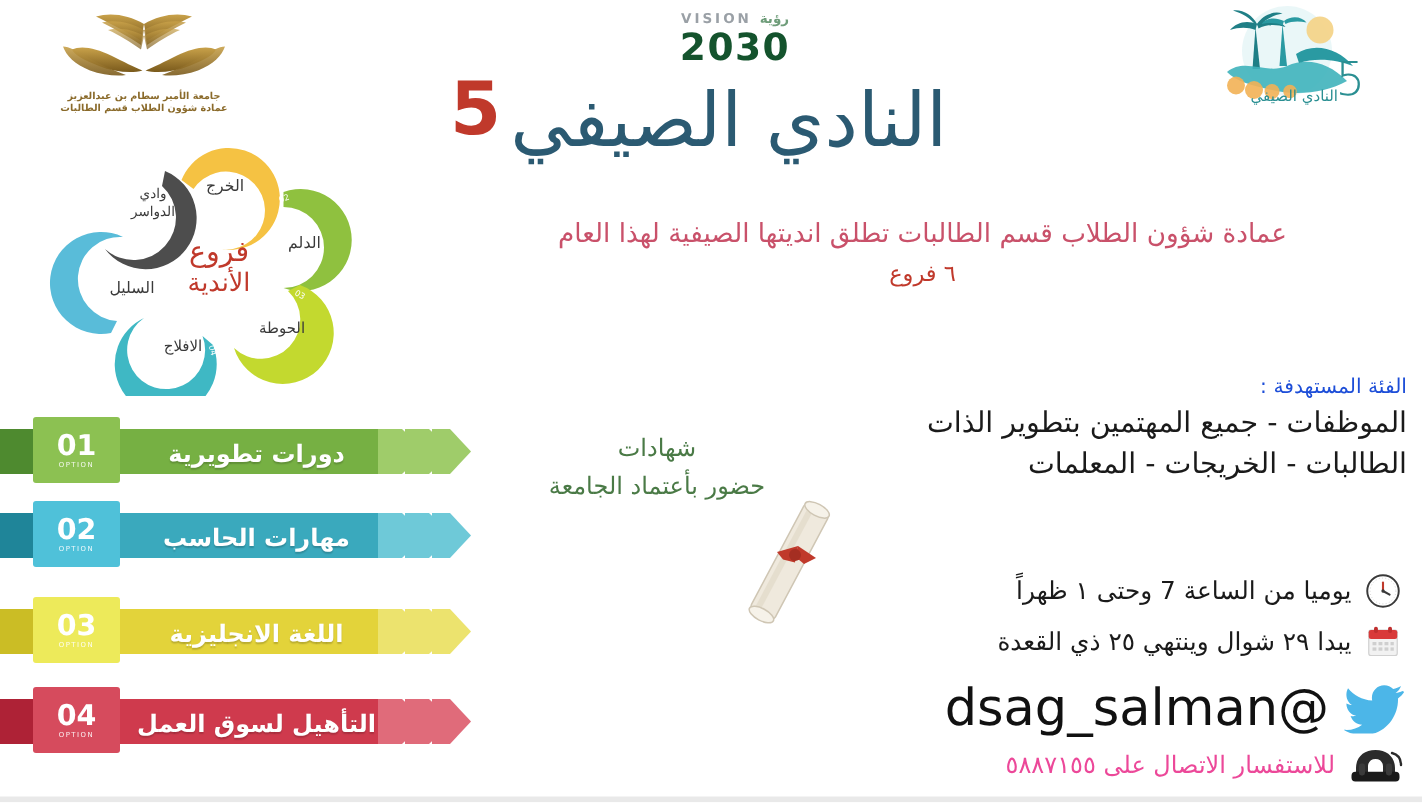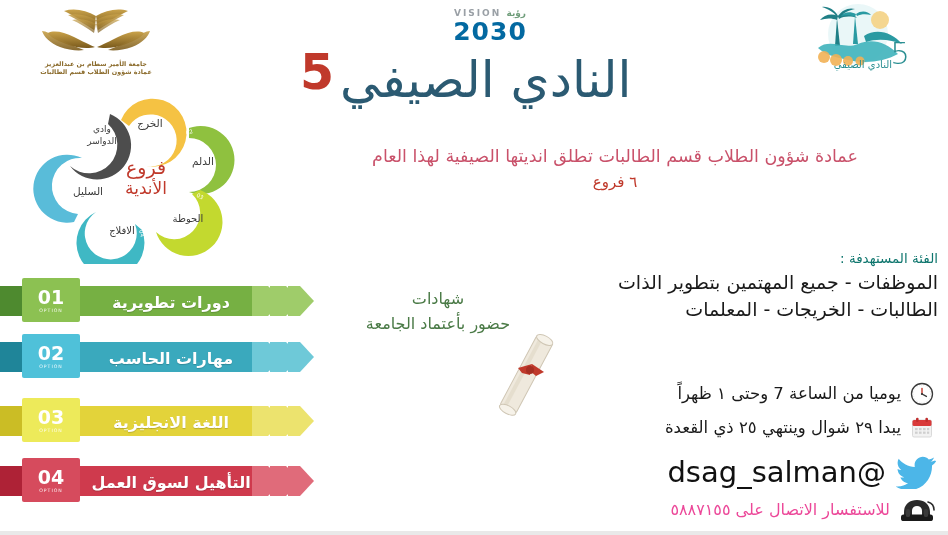--- a/index.html
+++ b/index.html
@@ -33,21 +33,21 @@
   #vision-logo {
     position: absolute; left: 430px; top: 8px;
     width: 120px; height: 46px; text-align: center;
   }
   #vision-logo .v-top {
     font-size: 9px; color: #9aa0a6; letter-spacing: 2px;
     font-weight: bold; line-height: 11px;
   }
   #vision-logo .v-ar { font-size: 9px; color: #6f9d7a; margin-top: 48px; }
   #vision-logo .v-num {
-    font-size: 25px; color: #0369a1; font-weight: bold;
+    font-size: 25px; color: #14532d; font-weight: bold;
     line-height: 26px; letter-spacing: 1px;
   }
 
   #club-logo {
     position: absolute; right: 4px; top: 2px;
     width: 148px; height: 92px;
   }
   #club-logo .badge { position: absolute; left: 8px; top: 0; width: 108px; height: 68px; }
   #club-logo .five {
     position: absolute; right: 34px; top: 36px;
@@ -88,21 +88,21 @@
     left: 272px; top: 196px; width: 668px;
     font-size: 20.5px; color: #6a3fb5; line-height: 30px; font-weight: bold;
   }
 
   
   #audience {
     position: absolute; right: 10px; top: 248px;
     width: 380px; direction: rtl; text-align: right;
   }
   #audience .aud-head {
-    font-size: 13.5px; color: #0f766e; line-height: 21px; white-space: nowrap;
+    font-size: 13.5px; color: #1d4ed8; line-height: 21px; white-space: nowrap;
   }
   #audience .aud-line {
     font-size: 19px; color: #1a1a1a; line-height: 27px; white-space: nowrap;
   }
 
   
   #certs {
     position: absolute; left: 330px; top: 286px;
     width: 216px; direction: rtl; text-align: center;
   }
@@ -121,21 +121,21 @@
   #date-row { right: 14px; top: 415px; }
   .inforow .txt { font-size: 16.5px; color: #1a1a1a; line-height: 26px; }
   .ico { width: 24px; height: 24px; flex: 0 0 24px; }
 
   
   #twitter-row {
     position: absolute; right: 12px; top: 455px;
     display: flex; align-items: center; gap: 10px; direction: rtl;
   }
   #twitter-handle {
-    font-size: 29px; color: #111; line-height: 32px;
+    font-size: 34px; color: #111; line-height: 32px;
     font-family: "DejaVu Sans", "Liberation Sans", sans-serif; letter-spacing: 0px;
   }
   #phone-row {
     position: absolute; right: 12px; top: 496px;
     display: flex; align-items: center; gap: 8px; direction: rtl;
   }
   #phone-text { font-size: 16px; color: #ec4899; line-height: 24px; white-space: nowrap; }
 
   
   #flower { position: absolute; left: 22px; top: 82px; width: 248px; height: 182px; }

